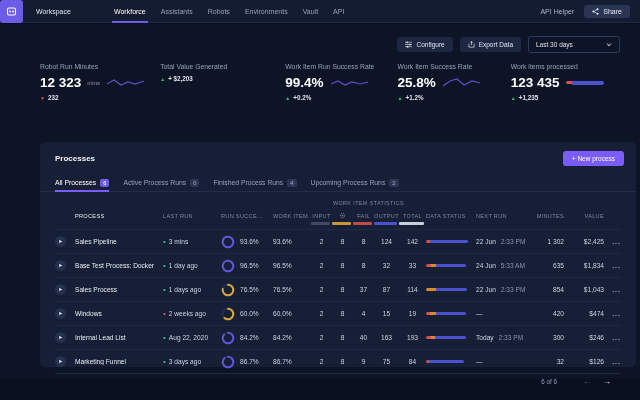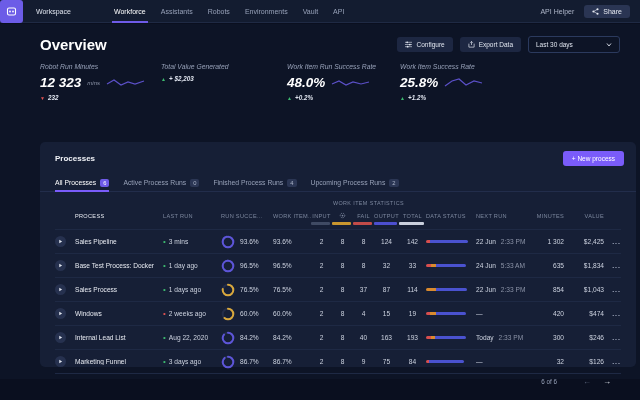--- a/index.html
+++ b/index.html
@@ -29,21 +29,21 @@
   .page-title { color:#ffffff; font-size:15px; font-weight:bold; }
   .header-actions { margin-left:auto; display:flex; gap:7px; align-items:center; }
   .hbtn { background:#1d2742; border-radius:3px; color:#dfe4ee; font-size:6.5px; display:flex;
           align-items:center; gap:4px; padding:4px 8px; cursor:pointer; }
   .range-select { border:1px solid #2b3a5e; border-radius:3px; color:#dfe4ee; font-size:6.5px;
                   display:flex; align-items:center; justify-content:space-between; width:92px;
                   padding:4px 7px; cursor:pointer; }
 
   
   .kpis { display:flex; padding:10px 20px 0 40px; gap:0; }
-  .kpi { width:121px;font-style:italic; }
+  .kpi { width:121px; }
   .kpi-label { color:#97a1b8; font-size:6.8px; margin-bottom:5px; white-space:nowrap; }
   .kpi-valrow { display:flex; align-items:center; gap:6px; }
   .kpi-value { color:#ffffff; font-size:13.5px; font-weight:bold; white-space:nowrap; }
   .kpi-unit { color:#8b93a7; font-size:6px; }
   .kpi-spark { flex:0 0 auto; }
   .kpi-delta { font-size:6.3px; font-weight:bold; margin-top:4px; display:flex; gap:3px; align-items:center; }
   .kpi-delta .arrow { font-size:5px; }
   .kpi-delta .dtext { color:#dfe4ee; }
   .hbar { display:flex; align-items:center; height:4px; }
   .hbar .seg-r { width:6px; height:3px; background:#d94f4f; border-radius:2px 0 0 2px; }
@@ -138,21 +138,20 @@
           <path d="M1.6 4 L6.3 1.5 M1.6 4 L6.3 6.5" stroke="#e6eaf2" stroke-width="0.7"></path>
         </svg>
         <span>Share</span>
       </div>
     </div>
   </div>
 
   <div class="content">
 
     <div class="page-header">
-      <div class="page-title">Overview</div>
       <div class="header-actions">
         <div class="hbtn">
           <svg width="7" height="7" viewBox="0 0 8 8">
             <path d="M0 1.5 H8 M0 4 H8 M0 6.5 H8" stroke="#dfe4ee" stroke-width="0.7"></path>
             <circle cx="2.5" cy="1.5" r="1" fill="#dfe4ee"></circle>
               <circle cx="5.5" cy="4" r="1" fill="#dfe4ee"></circle>
               <circle cx="3" cy="6.5" r="1" fill="#dfe4ee"></circle>
           </svg>
           <span>Configure</span>
         </div>
@@ -190,41 +189,55 @@
       <div class="kpi" style="width:126px">
         <div class="kpi-label">Total Value Generated</div>
         <div class="kpi-delta">
           <span class="arrow" style="color: rgb(61, 186, 111);">▲</span>
             <span class="dtext">+ $2,203</span>
         </div>
       </div>
       <div class="kpi" style="width:113px">
         <div class="kpi-label">Work Item Run Success Rate</div>
         <div class="kpi-valrow">
-          <span class="kpi-value">48.0%</span>
+          <span class="kpi-value">99.4%</span>
           <svg class="kpi-spark" width="40" height="13" viewBox="0 0 40 13">
             <polyline fill="none" stroke="#5b50c8" stroke-width="1.2" points="1,8 8,5 15,9 22,6 30,8 38,6"></polyline>
           </svg>
         </div>
         <div class="kpi-delta">
           <span class="arrow" style="color: rgb(61, 186, 111);">▲</span>
             <span class="dtext">+0.2%</span>
         </div>
       </div>
       <div class="kpi" style="width:114px">
         <div class="kpi-label">Work Item Success Rate</div>
         <div class="kpi-valrow">
           <span class="kpi-value">25.8%</span>
           <svg class="kpi-spark" width="40" height="13" viewBox="0 0 40 13">
             <polyline fill="none" stroke="#5b50c8" stroke-width="1.2" points="1,10 8,5 15,3 22,9 30,5 38,7"></polyline>
           </svg>
         </div>
         <div class="kpi-delta">
           <span class="arrow" style="color: rgb(61, 186, 111);">▲</span>
             <span class="dtext">+1.2%</span>
+        </div>
+      </div>
+      <div class="kpi" style="width:110px">
+        <div class="kpi-label">Work items processed</div>
+        <div class="kpi-valrow">
+          <span class="kpi-value">123 435</span>
+          <span class="hbar kpi-spark">
+              <span class="seg-r"></span>
+              <span class="seg-b"></span>
+            </span>
+        </div>
+        <div class="kpi-delta">
+          <span class="arrow" style="color: rgb(61, 186, 111);">▲</span>
+            <span class="dtext">+1,235</span>
         </div>
       </div>
     </div>
 
     <div class="panel">
       <div class="panel-head">
         <div class="panel-title">Processes</div>
         <div class="new-process-btn">+ New process</div>
       </div>
 

